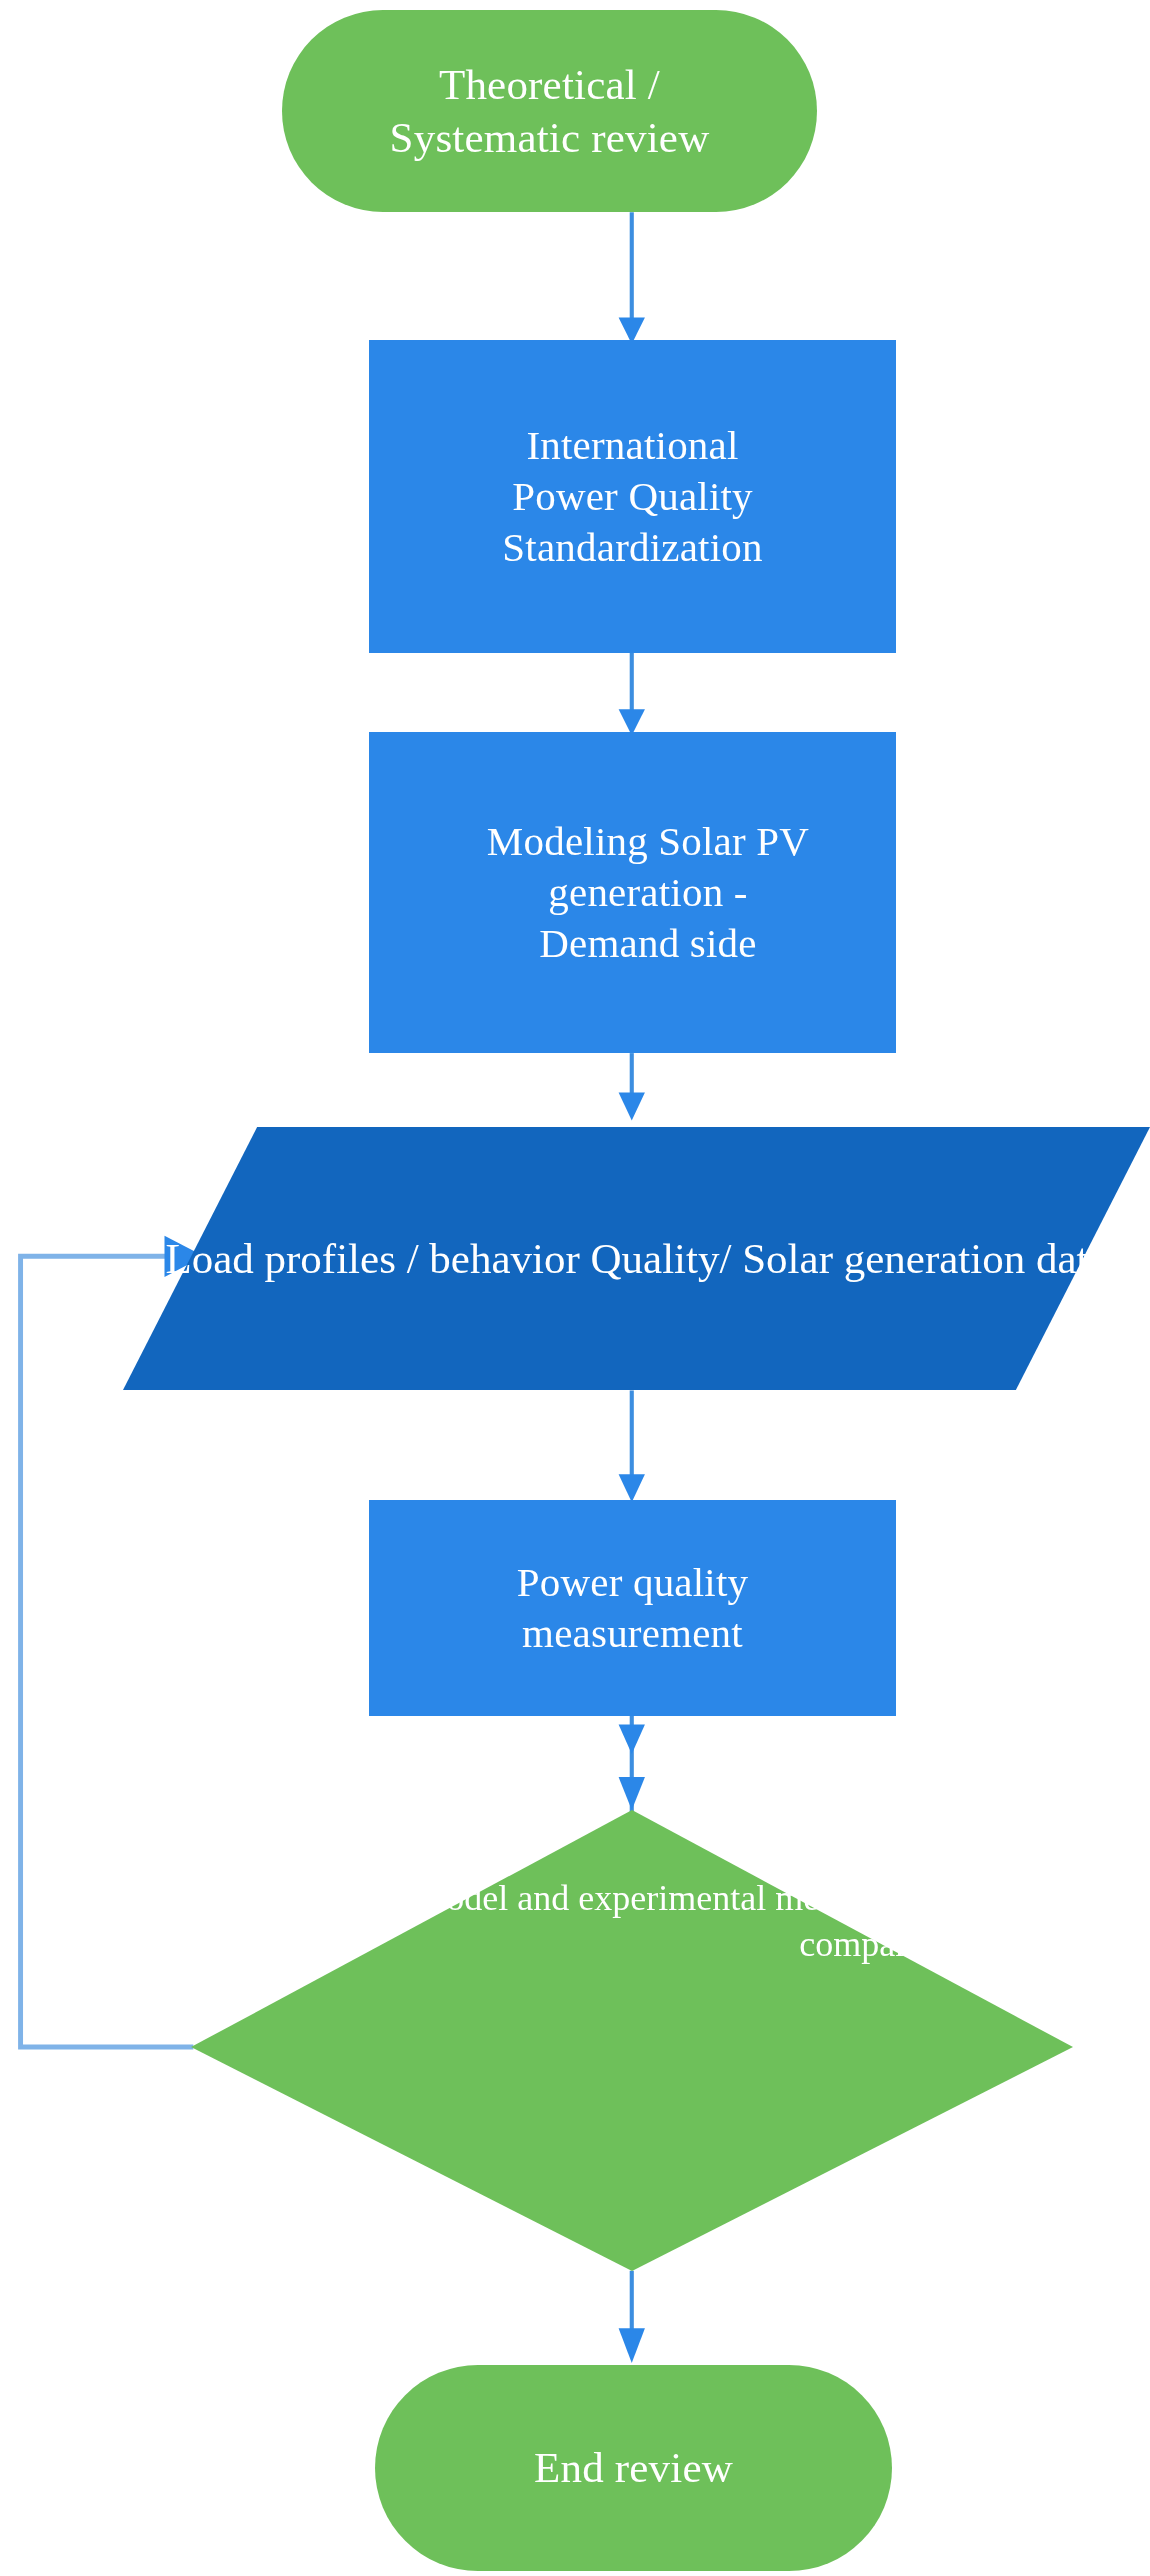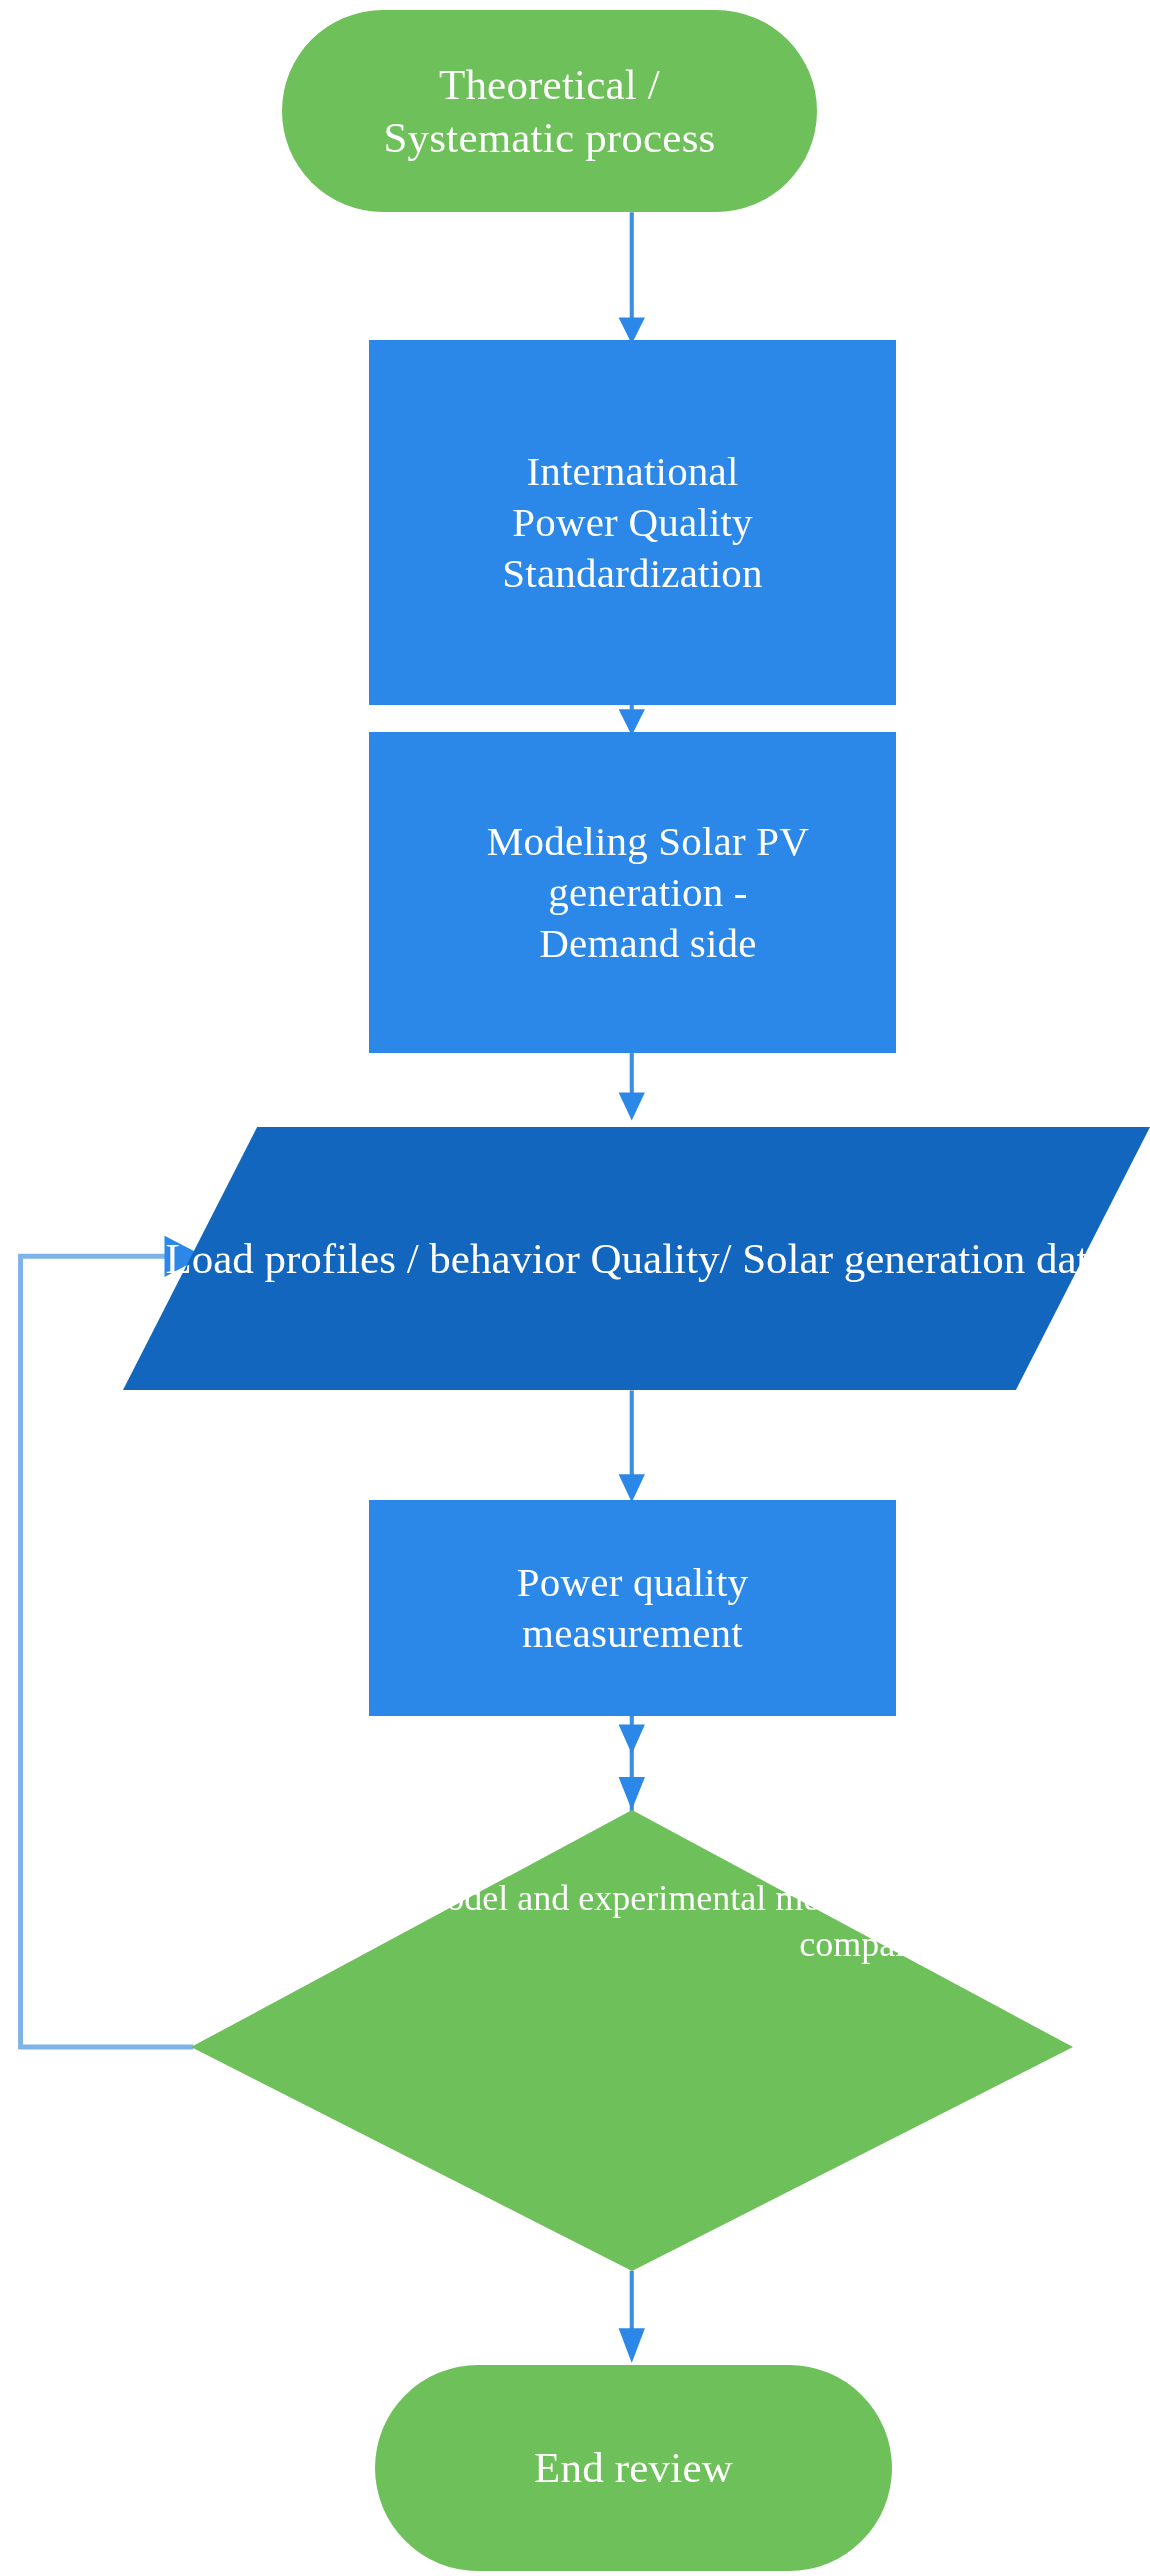--- a/index.html
+++ b/index.html
@@ -142,24 +142,24 @@
     </g>
 
     <g>
       <path d="M232,2488 L25,2488 L25,1527 L205,1527" stroke="#7FB3E8" stroke-width="6" fill="none" stroke-linecap="square" stroke-linejoin="miter"></path>
       <path d="M200,1502 L248,1527 L200,1552 Z" fill="#2B87E8"></path>
     </g>
   </svg>
 
   <div class="node n-terminator" style="left:282px; top:10px; width:535px; height:202px; font-size:43px;">
     <span class="label">Theoretical /
-Systematic process</span>
-  </div>
-
-  <div class="node n-process" style="left:369px; top:340px; width:527px; height:365px; font-size:41px;">
+Systematic review</span>
+  </div>
+
+  <div class="node n-process" style="left:369px; top:340px; width:527px; height:313px; font-size:41px;">
     <span class="label">International
 Power Quality
 Standardization</span>
   </div>
 
   <div class="node n-process" style="left:369px; top:732px; width:527px; height:321px; font-size:41px;padding-left:31px;">
     <span class="label">Modeling Solar PV
 generation -
 Demand side</span>
   </div>

